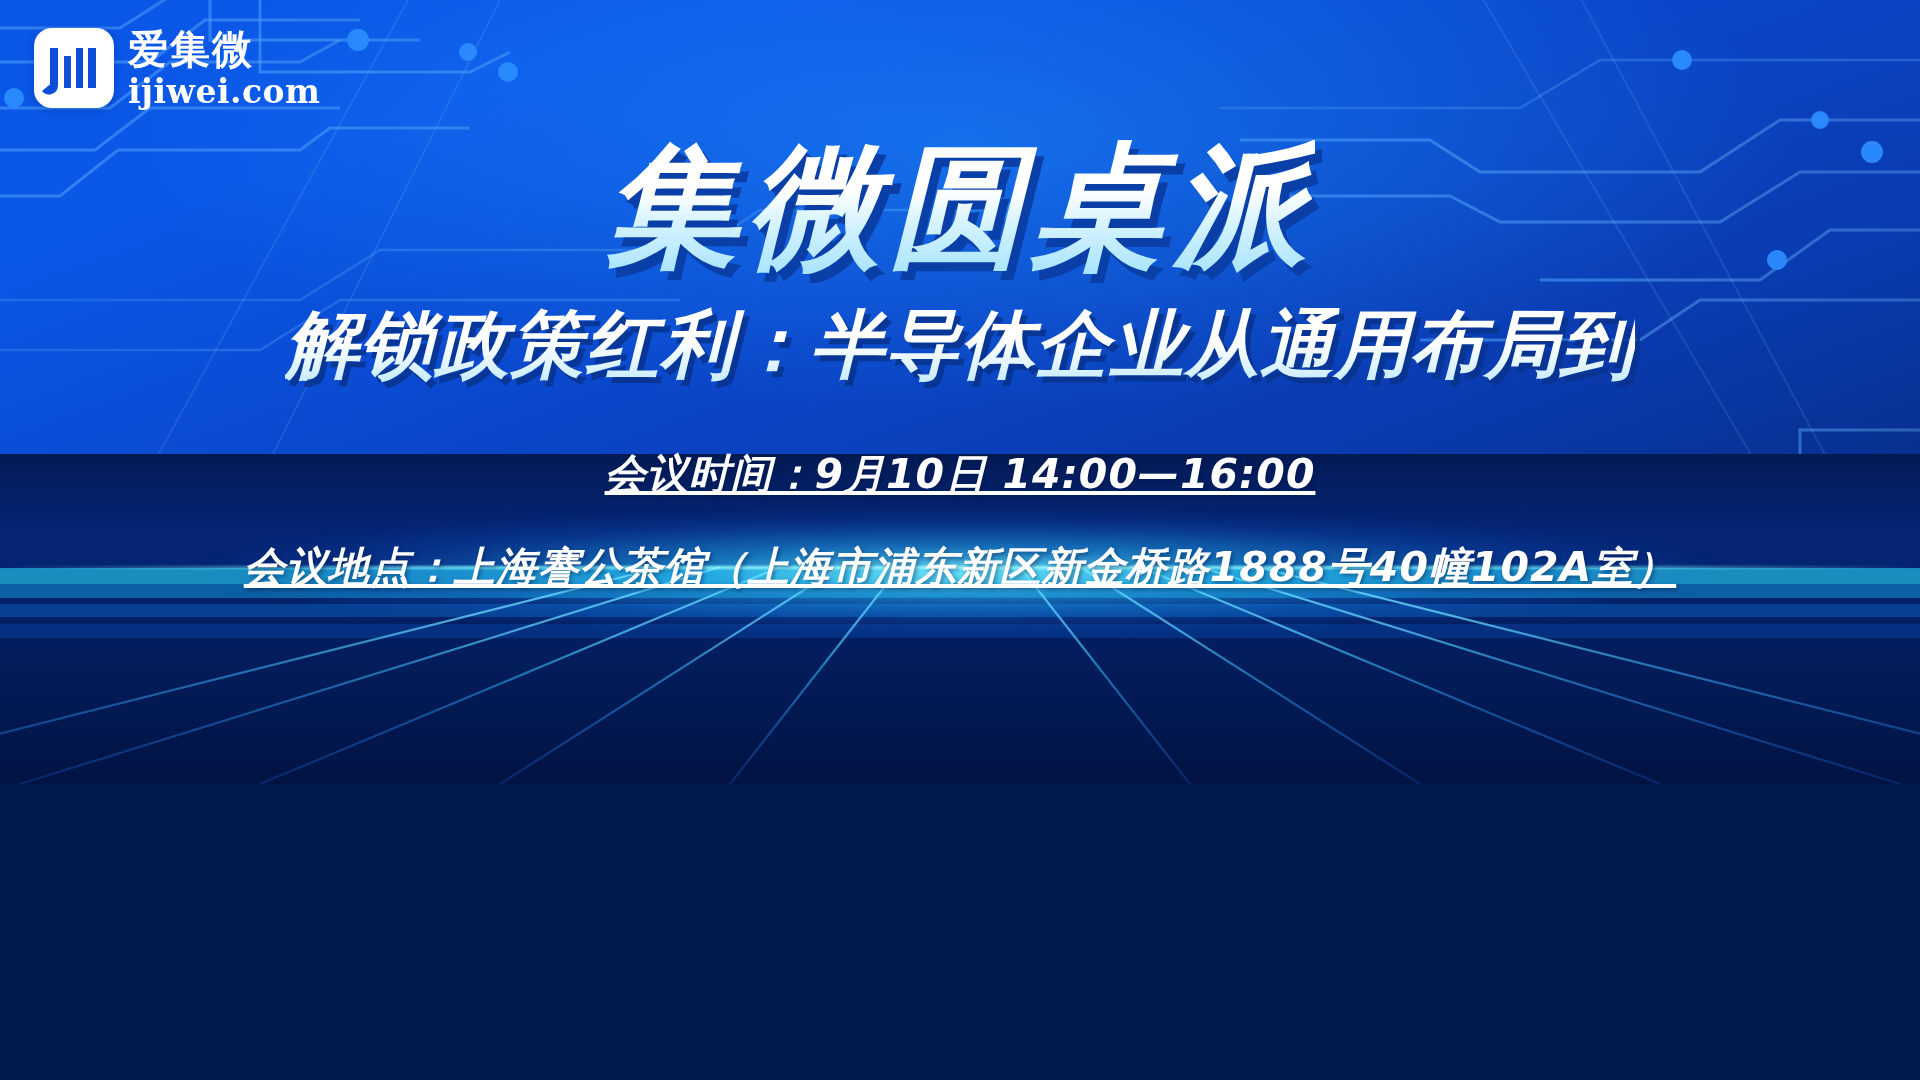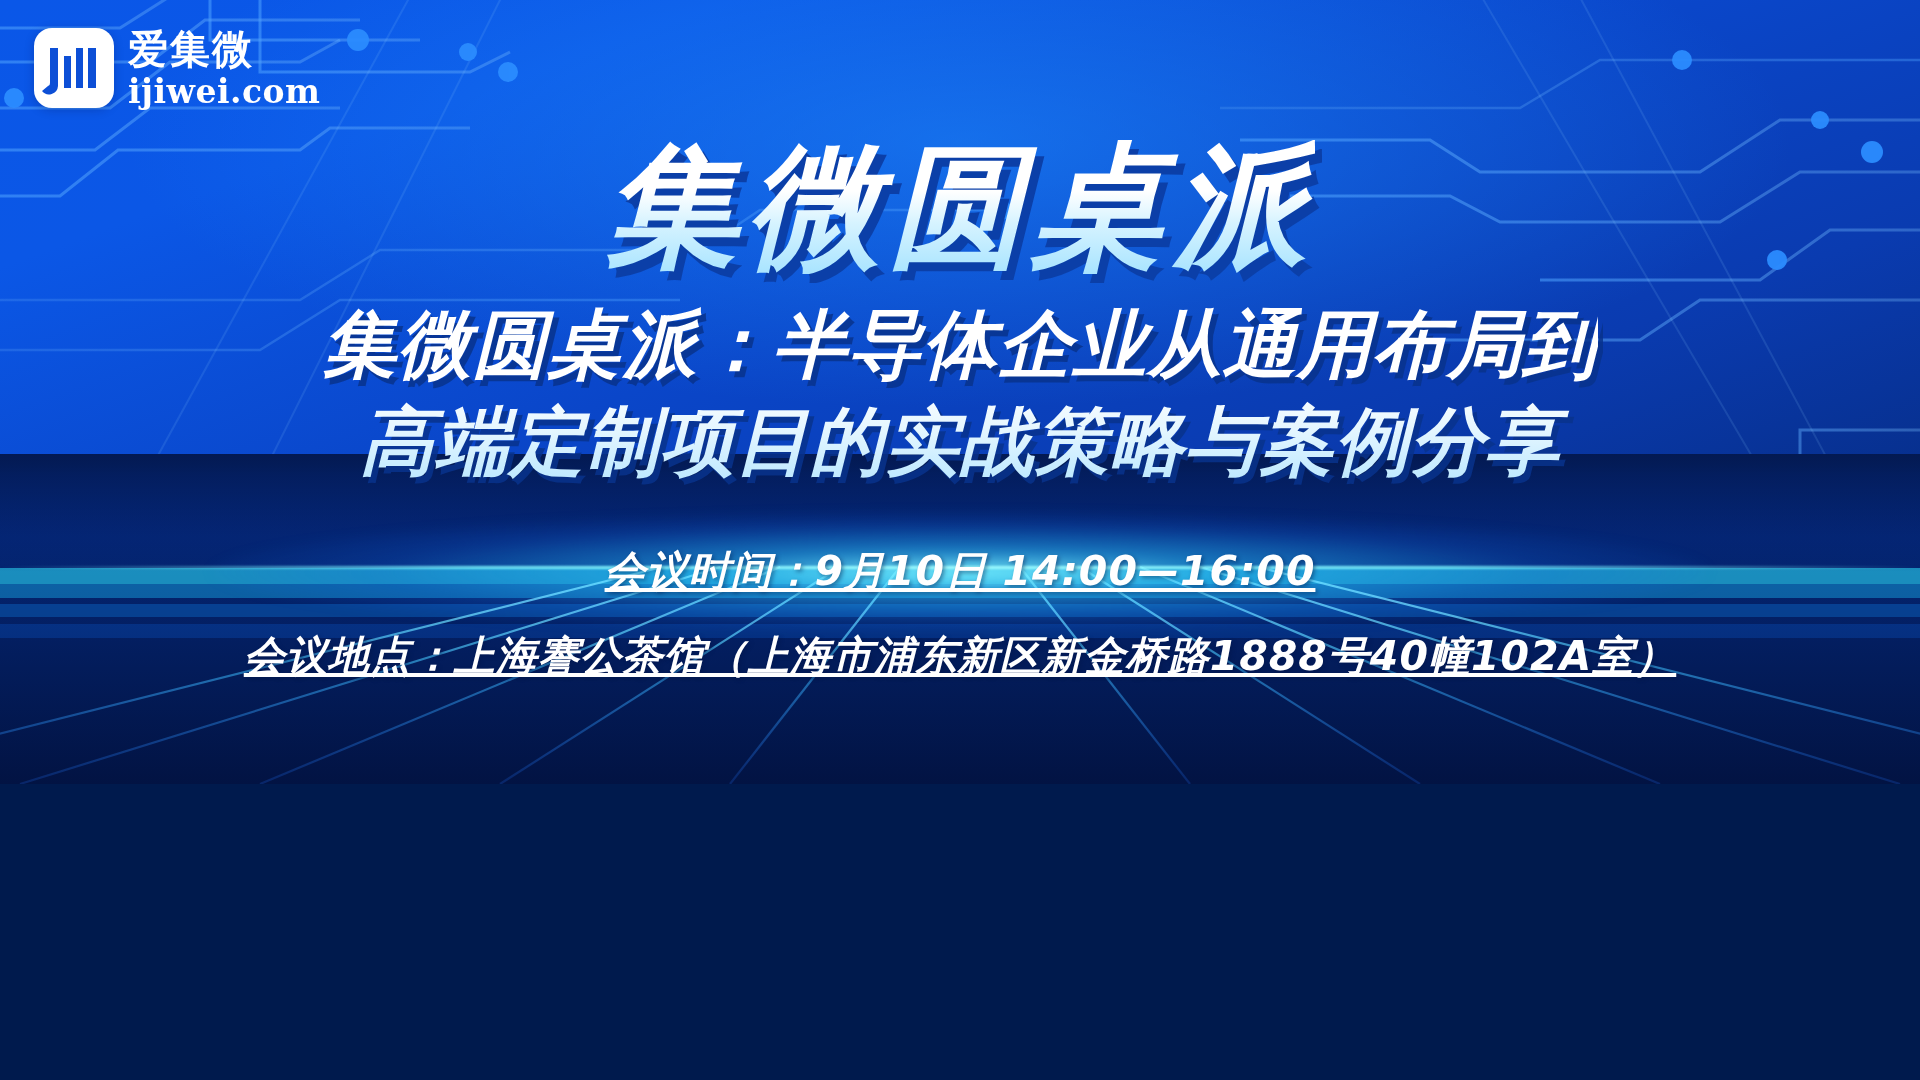--- a/index.html
+++ b/index.html
@@ -79,21 +79,21 @@
 
   .meta{margin-top:58px;text-align:center;}
   .meta-line{
     color:#ffffff;font-style:italic;font-weight:700;letter-spacing:1px;
     font-family:"DejaVu Sans","Liberation Sans",sans-serif;
     text-shadow:2px 2px 4px rgba(0,20,70,0.45);
     white-space:nowrap;
     text-decoration:underline;
   }
   .meta-time{font-size:41px;}
-  .meta-place{font-size:41px;margin-top:30px;}
+  .meta-place{font-size:41px;margin-top:38px;}
 </style>
 </head>
 <body>
 
 <div id="poster">
 
   <div class="layer">
     <svg class="bgsvg" viewBox="0 0 1920 1080">
       <defs>
         <linearGradient id="tr" x1="0" y1="0" x2="1" y2="0">
@@ -249,22 +249,21 @@
       <span class="logo-cn">爱集微</span>
       <span class="logo-en">ijiwei.com</span>
     </div>
   </div>
 
   <div class="content">
 
     <div class="main-title">集微圆桌派</div>
 
     <div class="sub-title">
-      <div>集微圆桌派：半导体企业从通用布局到</div>
-      <div class="sub-line-2">高端定制项目的实战策略与案例分享</div>
+      <div>解锁政策红利：半导体企业从通用布局到</div>
     </div>
 
     <div class="meta">
       <div class="meta-line meta-time">会议时间：9月10日 14:00—16:00</div>
       <div class="meta-line meta-place">会议地点：上海謇公茶馆（上海市浦东新区新金桥路1888号40幢102A室）</div>
     </div>
 
   </div>
 </div>
 

